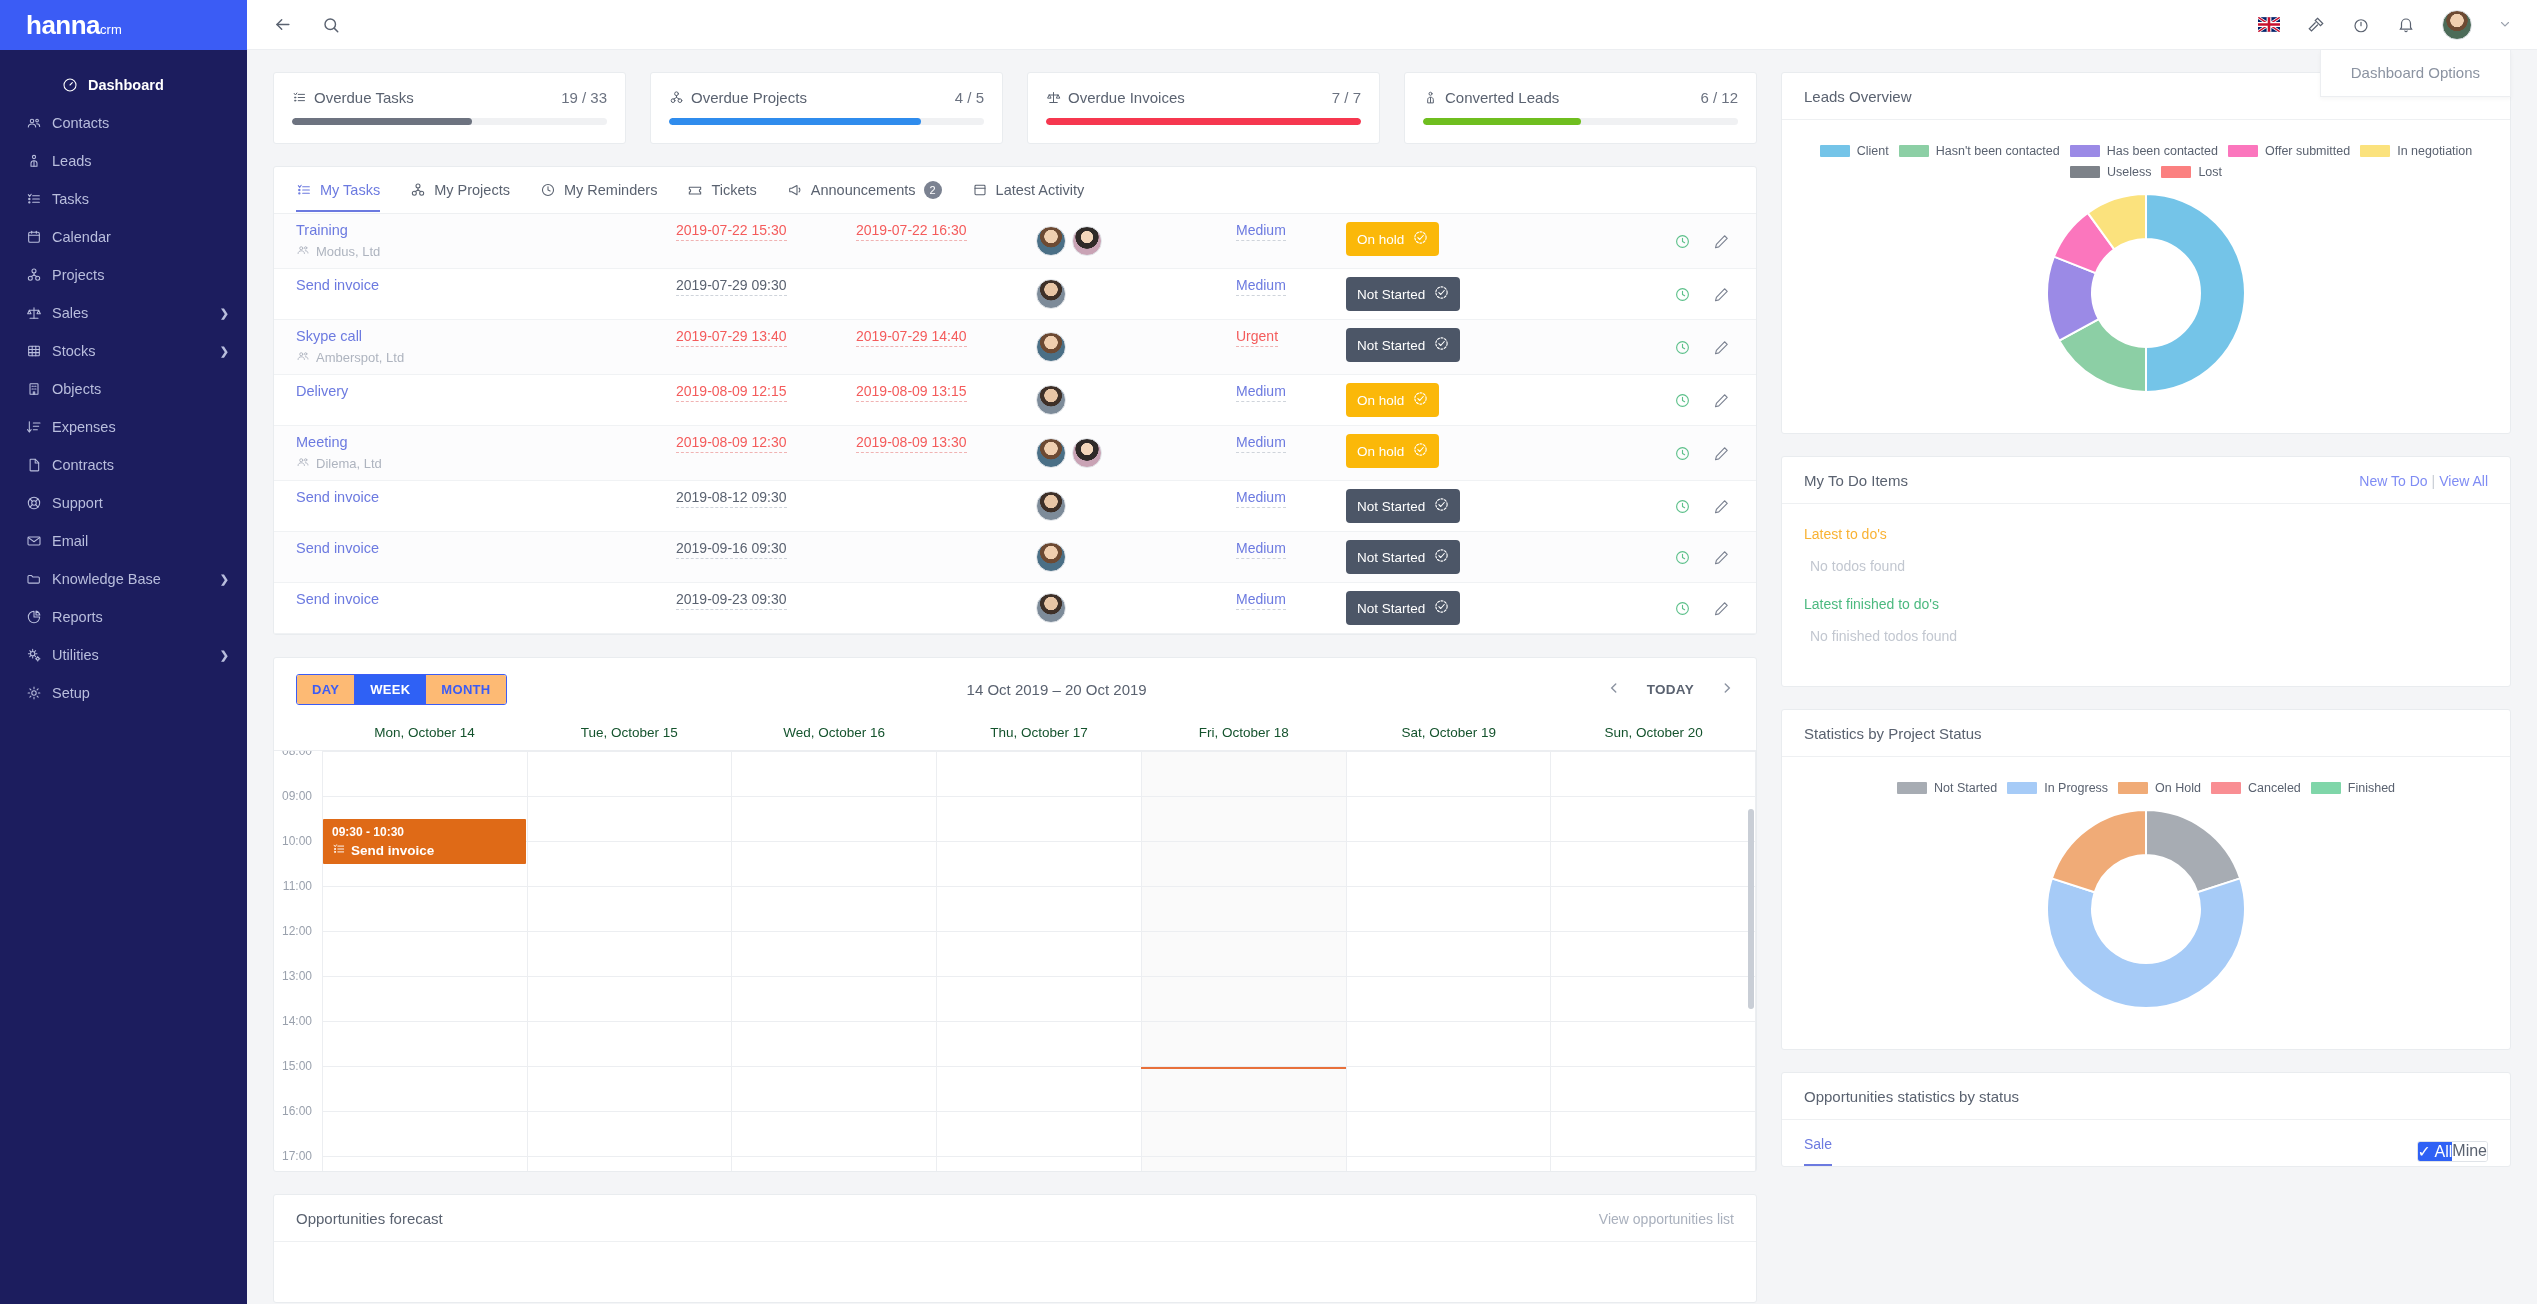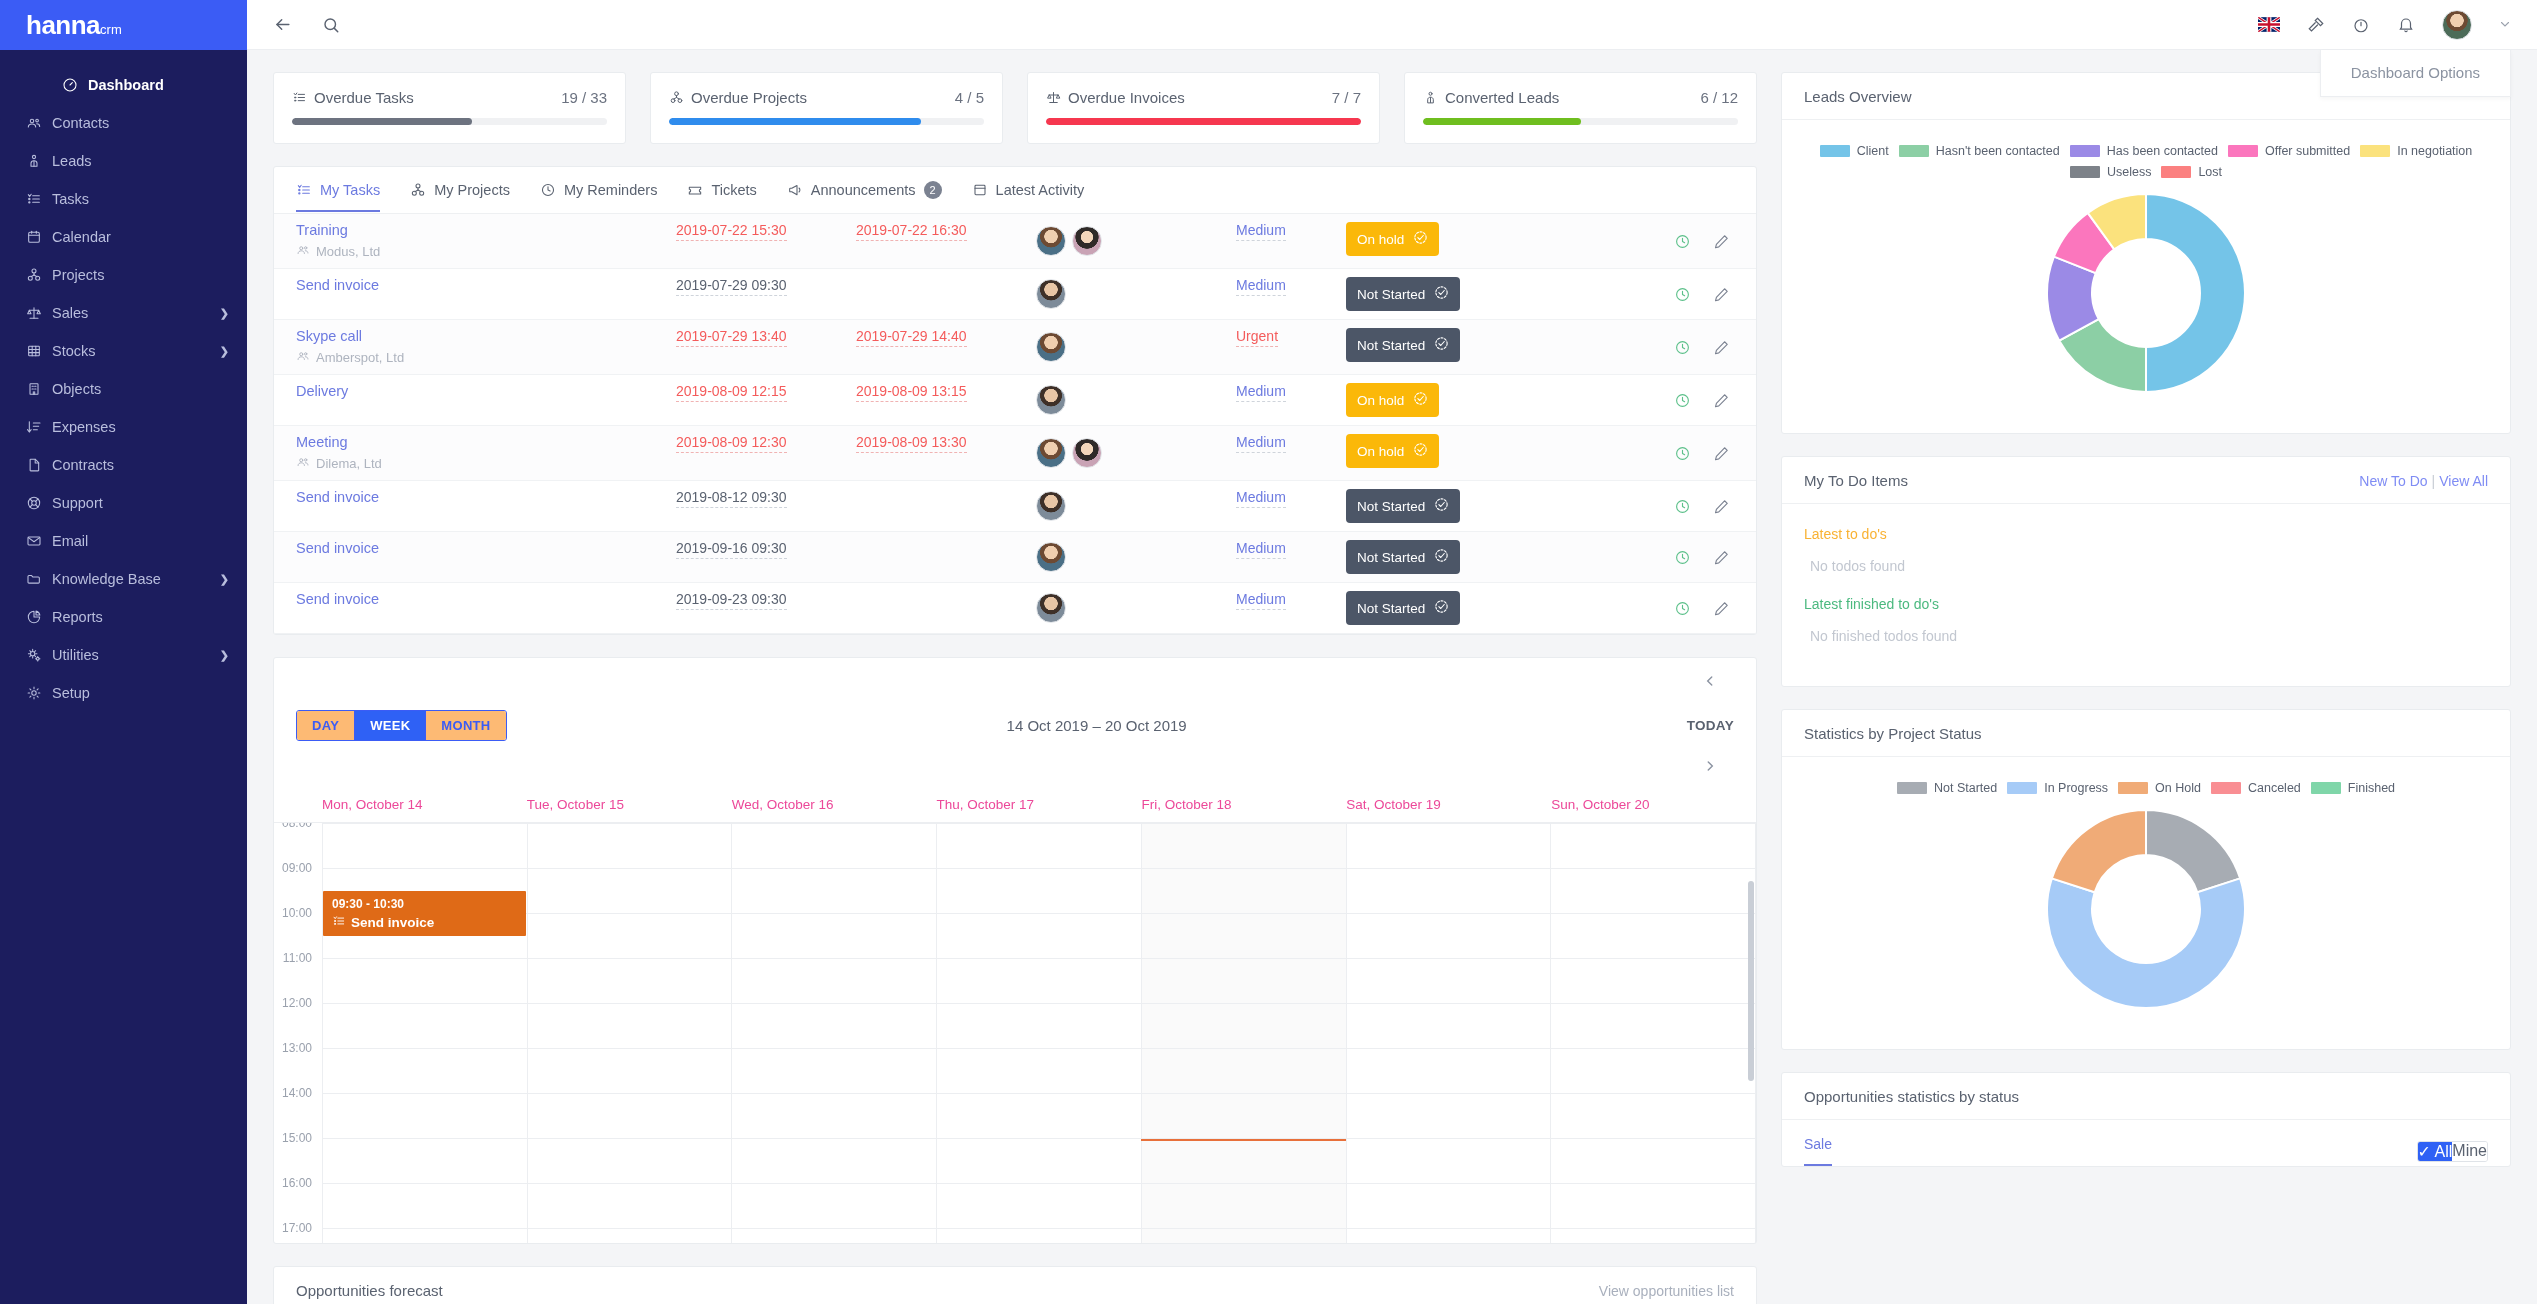--- a/index.html
+++ b/index.html
@@ -141,29 +141,29 @@
   
   .cal-toolbar { display: flex; align-items: center; padding: 16px 22px 14px 22px; }
   .seg { display: flex; border: 1px solid #3b5cf5; border-radius: 3px; overflow: hidden; }
   .seg-btn {
     padding: 7px 15px; font-size: 13px; color: #3b5cf5; background: #fdba74; cursor: pointer;
     border-right: 1px solid #3b5cf5; font-weight: 600; letter-spacing: .3px;
   }
   .seg-btn:last-child { border-right: none; }
   .seg-btn.active { background: #2f61f5; color: #fff; }
   .cal-title { flex: 1; text-align: center; font-size: 15px; color: #5a6270; }
-  .cal-nav { display: flex; align-items: center; gap: 26px; flex-direction: column; }
+  .cal-nav { display: flex; align-items: center; gap: 26px; }
   .cal-arrow { color: #8b93a1; cursor: pointer; font-size: 16px; }
   .cal-today { color: #5a6270; font-size: 13.5px; font-weight: 600; cursor: pointer; letter-spacing: .3px; }
 
   .cal-grid { position: relative; }
   .cal-head-row { display: flex; border-bottom: 1px solid #eceef1; }
   .cal-gutter { flex: 0 0 48px; }
   .cal-dayhead {
-    flex: 1; font-size: 13.5px; color: #ec4899; padding: 6px 0 10px 0;
+    flex: 1; text-align: center; font-size: 13.5px; color: #14532d; padding: 6px 0 10px 0;
   }
   .cal-body { position: relative; height: 420px; overflow: hidden; }
   .cal-hour-row { display: flex; height: 45px; }
   .cal-hour-label {
     flex: 0 0 48px; font-size: 12px; color: #9aa1ad; text-align: right;
     padding-right: 10px; transform: translateY(-7px);
   }
   .cal-cells { flex: 1; display: flex; border-top: 1px solid #eceef1; }
   .cal-cell { flex: 1; border-right: 1px solid #eceef1; }
   .cal-cell:first-child { border-left: 1px solid #eceef1; }

